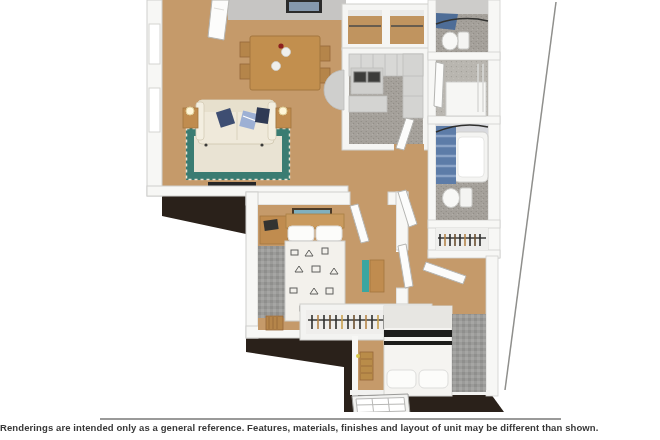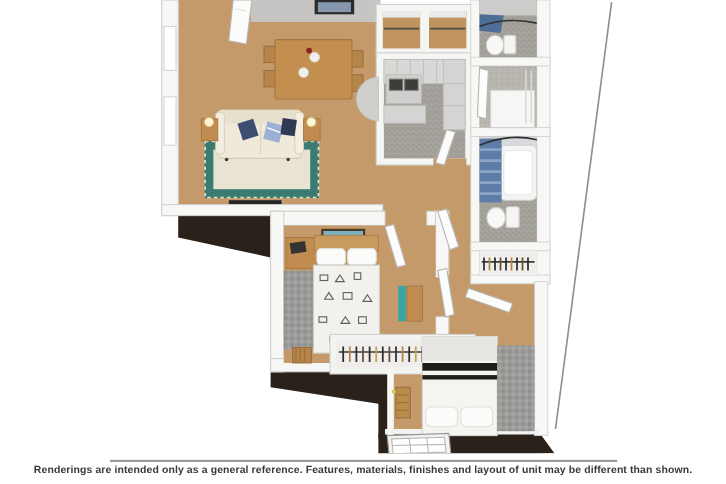--- a/index.html
+++ b/index.html
@@ -1,20 +1,20 @@
 <!DOCTYPE html>
 <html><head>
 <meta charset="utf-8">
 <style>
   html,body{margin:0;padding:0;background:#ffffff;}
   .screen{position:relative;width:660px;height:440px;background:#ffffff;overflow:hidden;
           font-family:"Liberation Sans",sans-serif;}
   .plan-svg{position:absolute;top:0;left:0;}
   .divider{position:absolute;top:418px;left:100px;width:461px;height:2px;background:#9a9a99;}
-  .caption{position:absolute;top:422px;left:0;width:660px;text-align:center;
+  .caption{position:absolute;top:422px;left:0;width:660px;text-align:left;
            font-size:9.5px;font-weight:bold;color:#383838;letter-spacing:.1px;}
 </style>
 </head>
 <body>
 
 <div class="screen">
 
 <svg class="plan-svg" width="660" height="412" viewBox="0 0 660 412">
   <defs>
     <pattern id="spk" patternUnits="userSpaceOnUse" width="5" height="5">

